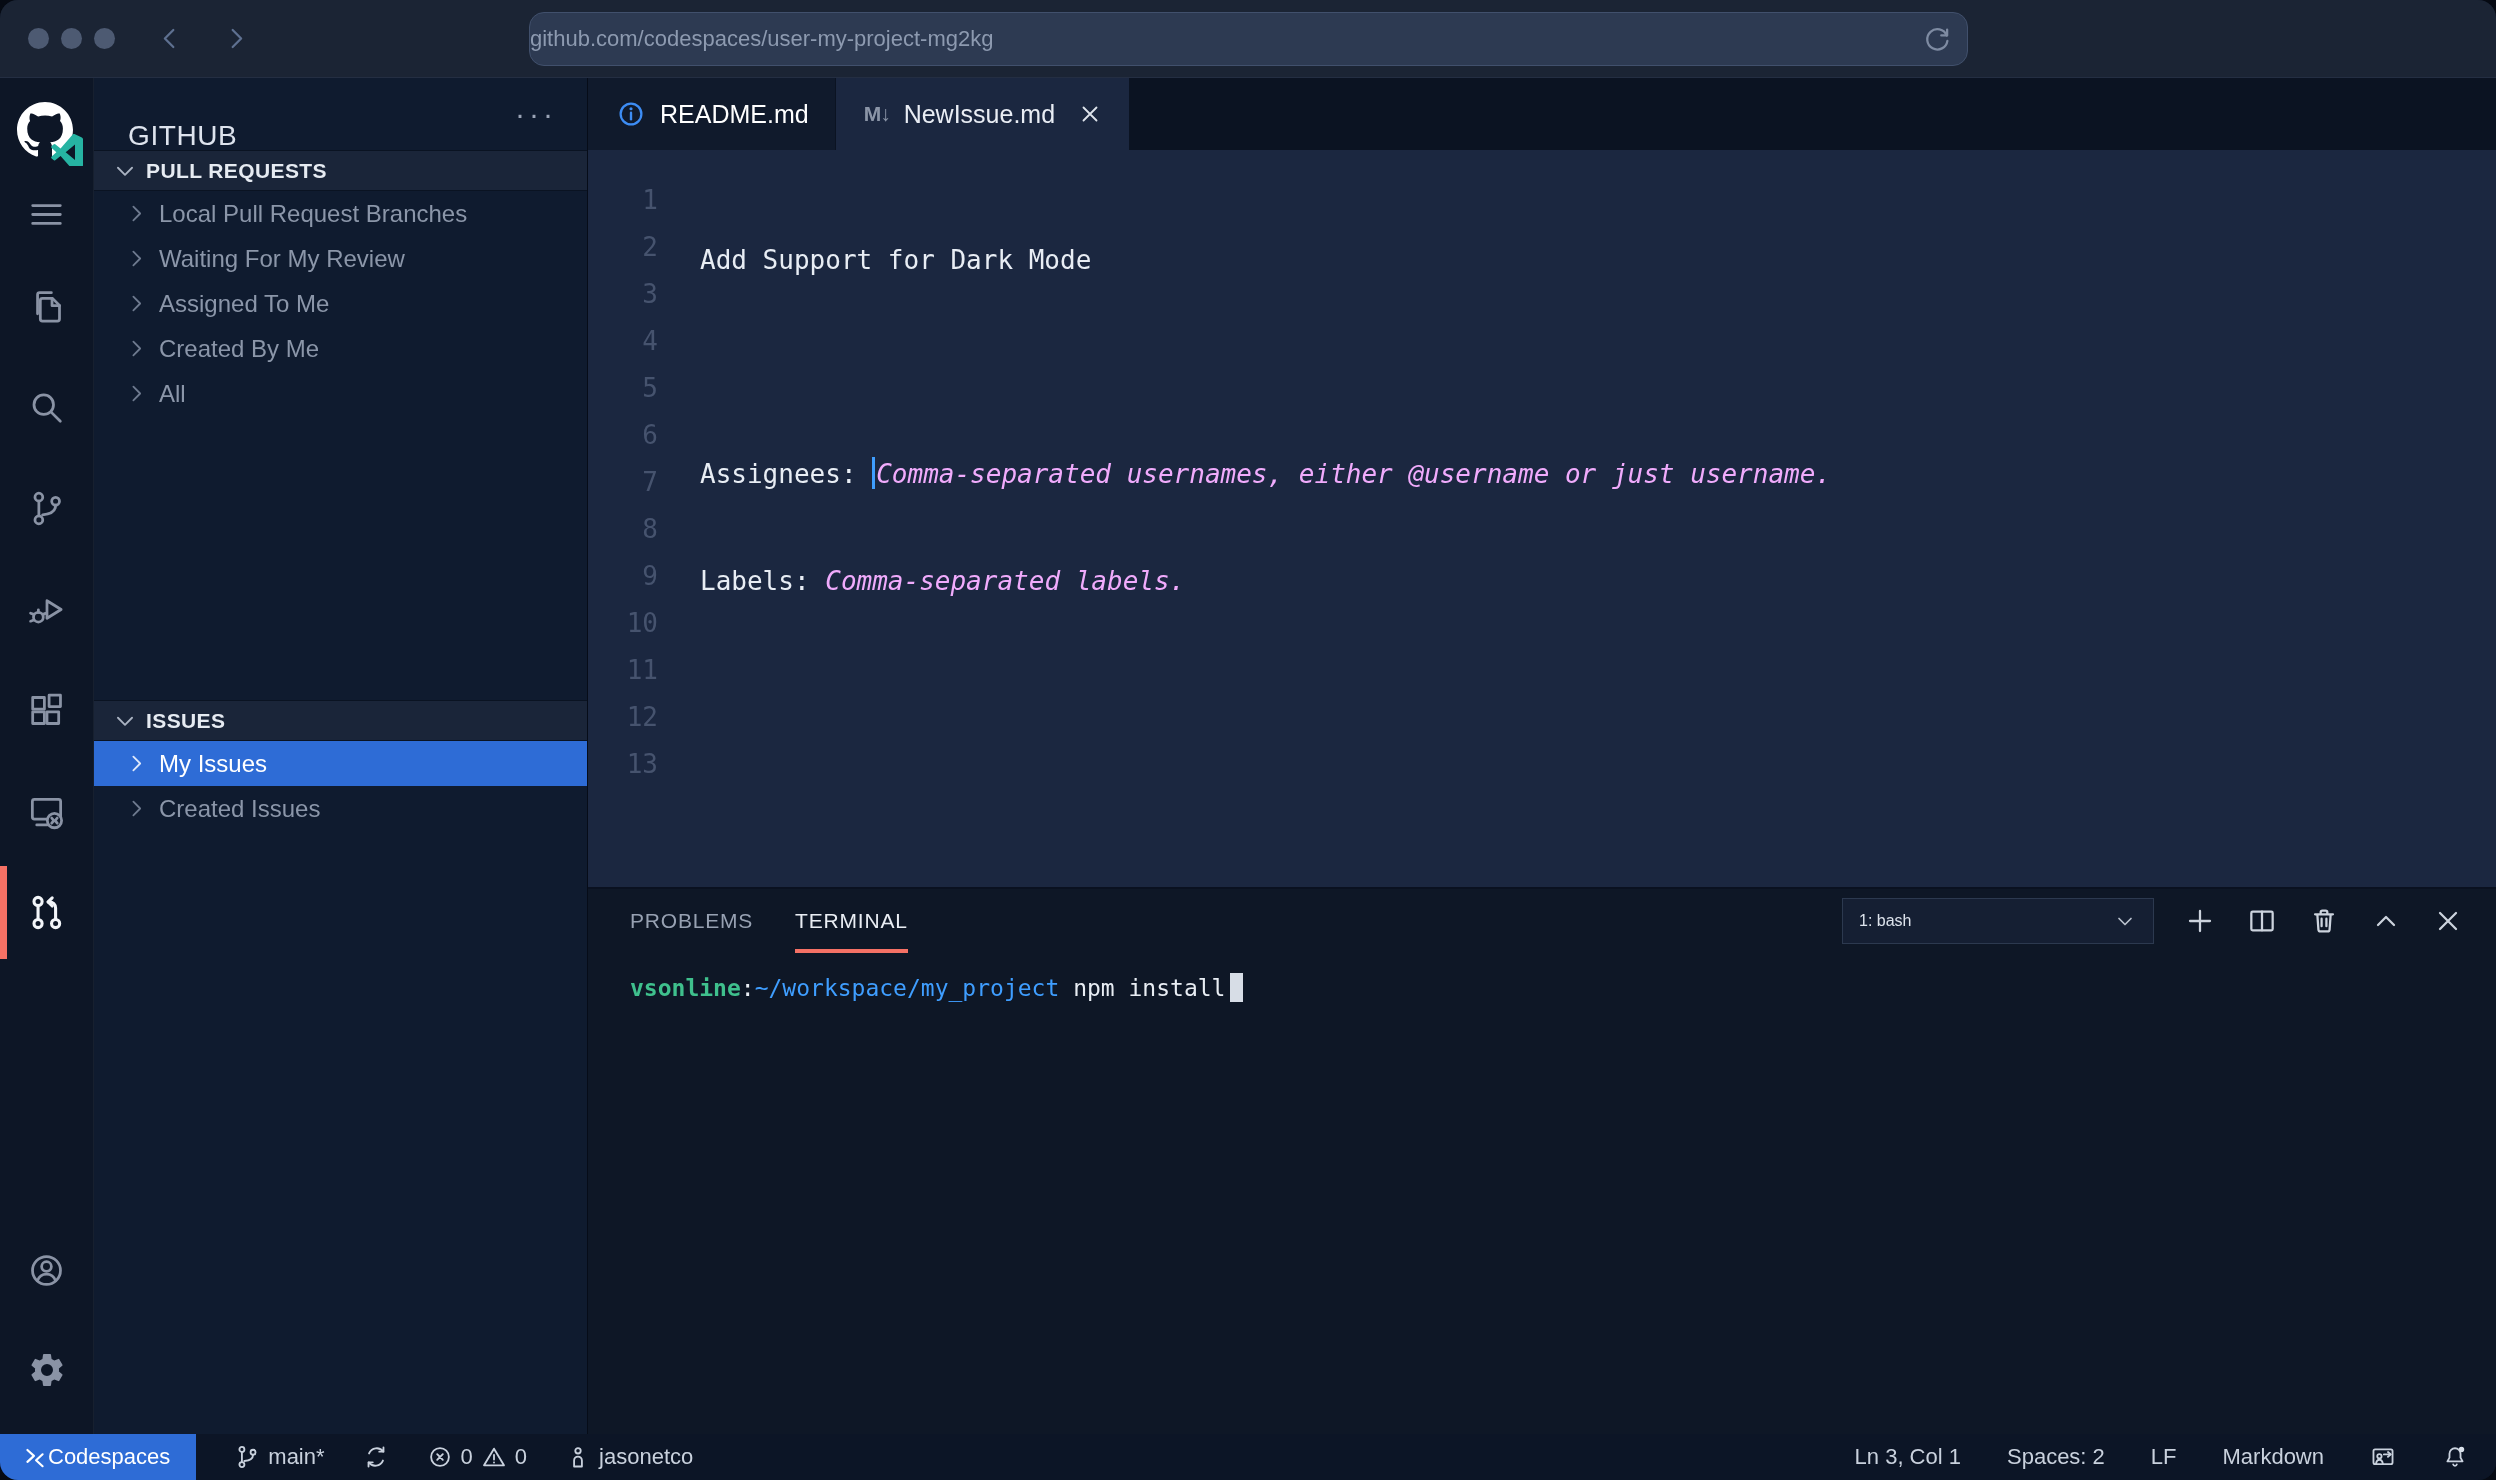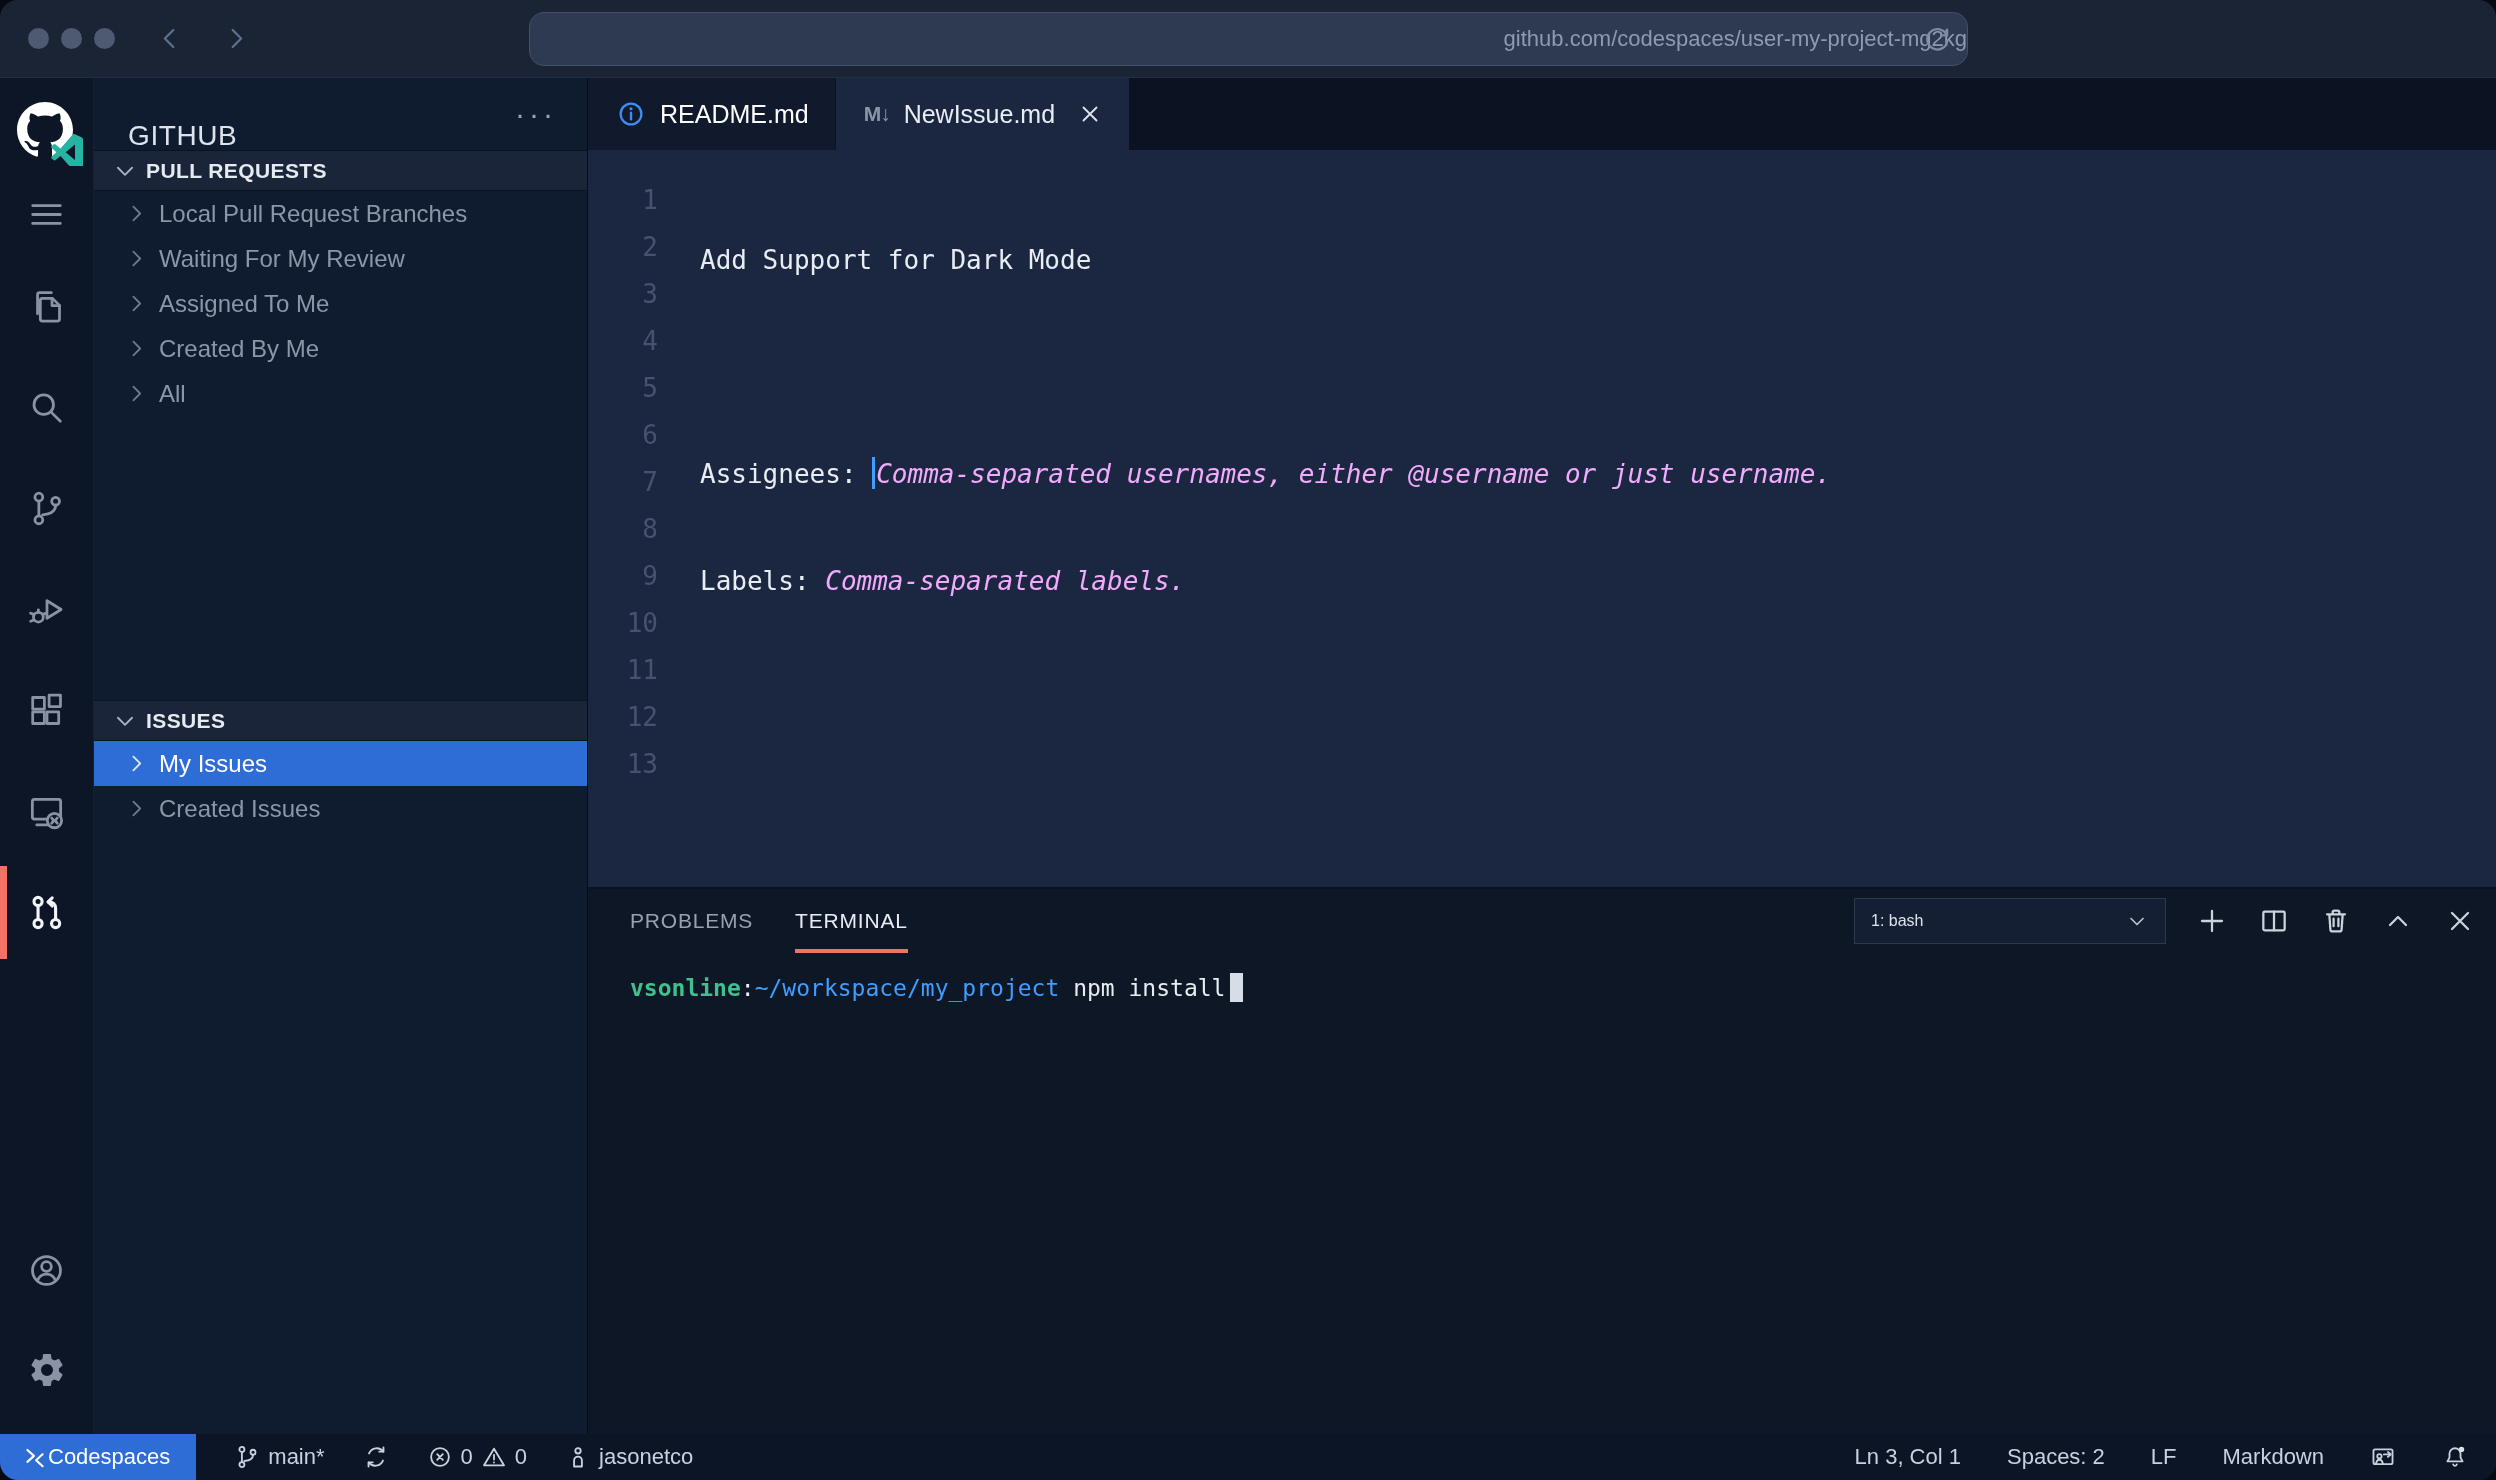--- a/index.html
+++ b/index.html
@@ -10,21 +10,21 @@
 
   
   .chrome { position:relative; height:78px; flex:0 0 78px; background:#1b2434;
             display:flex; align-items:center; border-bottom:1px solid #242e42; }
   .traffic { display:flex; gap:12px; margin-left:28px; }
   .traffic .dot { width:21px; height:21px; border-radius:50%; background:#4d5a72; }
   .navbtns { display:flex; gap:38px; margin-left:42px; color:#5e7090; }
   .navbtns svg { width:27px; height:27px; }
   .urlbar { position:absolute; left:529px; right:528px; top:12px; height:54px;
             background:#2d3a52; border:1px solid #41506c; border-radius:15px;
-            display:flex; align-items:center; justify-content:flex-end;padding-left:12px; }
+            display:flex; align-items:center; justify-content:flex-start; }
   .urlbar .url { font-size:22px; color:#8d9ab0; }
   .urlbar .reload { position:absolute; right:14px; top:11px; width:32px; height:32px; color:#7e8ba2; }
 
   
   .app { flex:1; display:flex; min-height:0; }
 
   
   .activitybar { width:94px; flex:0 0 94px; background:#0d1626; display:flex;
                  flex-direction:column; align-items:center; border-right:1px solid #17202f; }
   .ab-logo { margin-top:24px; width:60px; height:60px; position:relative; }
@@ -71,21 +71,21 @@
             font-family:"DejaVu Sans Mono", monospace; font-size:26px; padding-top:27px; overflow:hidden; }
   .gutter { width:70px; flex:0 0 70px; text-align:right; color:#46536e; }
   .gutter .ln { height:47px; line-height:47px; }
   .code { margin-left:42px; color:#e8edf4; white-space:pre; }
   .code .cl { height:47px; line-height:47px; }
   .code .hint { color:#f0abfc; font-style:italic; }
   .caret { display:inline-block; width:3px; height:32px; background:#3f9eff; vertical-align:-6px; margin-right:1px; }
 
   
   .panel { flex:1; background:#0e1726; border-top:2px solid #0a1120; display:flex; flex-direction:column; }
-  .panel-head { height:64px; flex:0 0 64px; display:flex; align-items:center; padding:0 20px 0 42px; }
+  .panel-head { height:64px; flex:0 0 64px; display:flex; align-items:center; padding:0 32px 0 42px; }
   .ptab { font-size:21px; letter-spacing:0.8px; color:#97a1b2; margin-right:42px; height:64px;
           display:flex; align-items:center; border-bottom:4px solid transparent; padding-top:4px; }
   .ptab.active { color:#e9edf3; border-bottom-color:#f57165; }
   .panel-right { margin-left:auto; display:flex; align-items:center; gap:30px; }
   .shellsel { width:312px; height:46px; background:#151f33; border:1px solid #2c394f;
               display:flex; align-items:center; padding:0 16px; color:#dde3ec; font-size:16px; }
   .shellsel svg { width:24px; height:24px; margin-left:auto; color:#b9c1cd; }
   .pbtn { width:32px; height:32px; color:#ccd3dd; }
   .term { padding:20px 0 0 42px; font-family:"DejaVu Sans Mono", monospace; font-size:23px; color:#e8edf3; }
   .t-user { color:#3fc08d; font-weight:700; }

